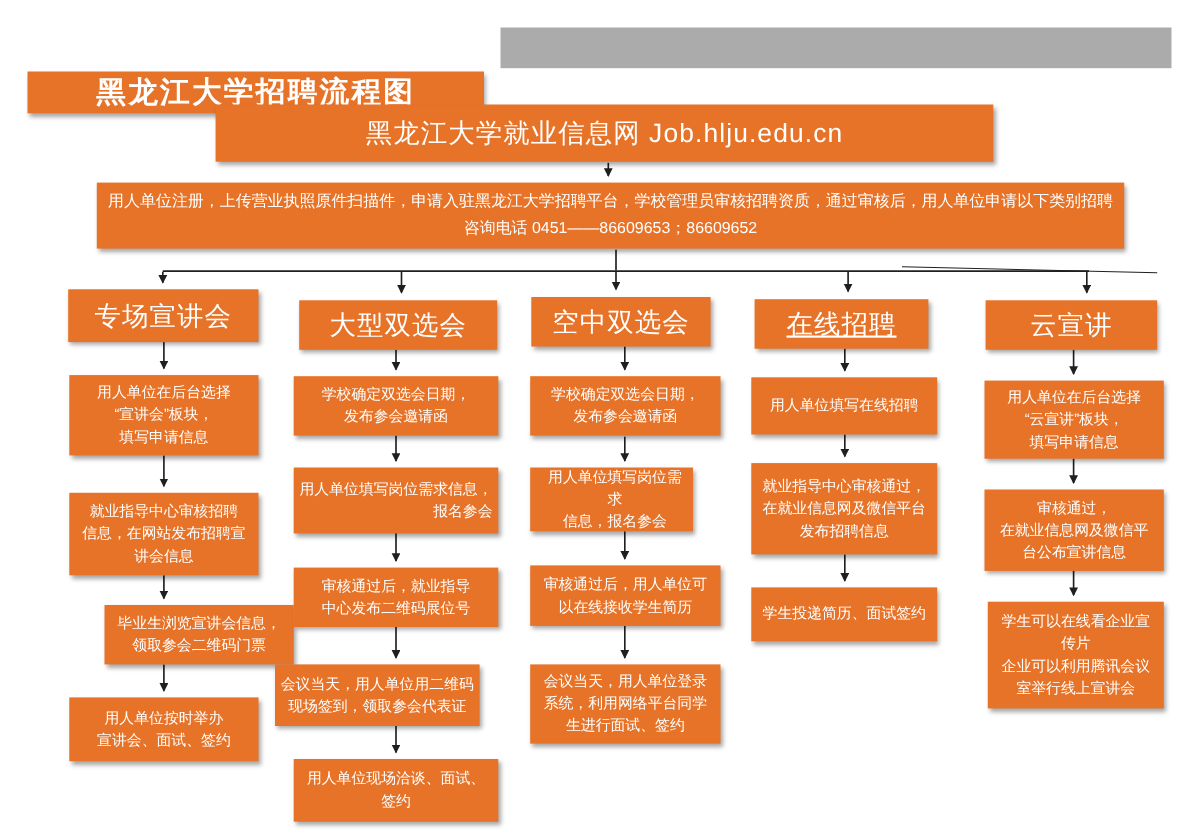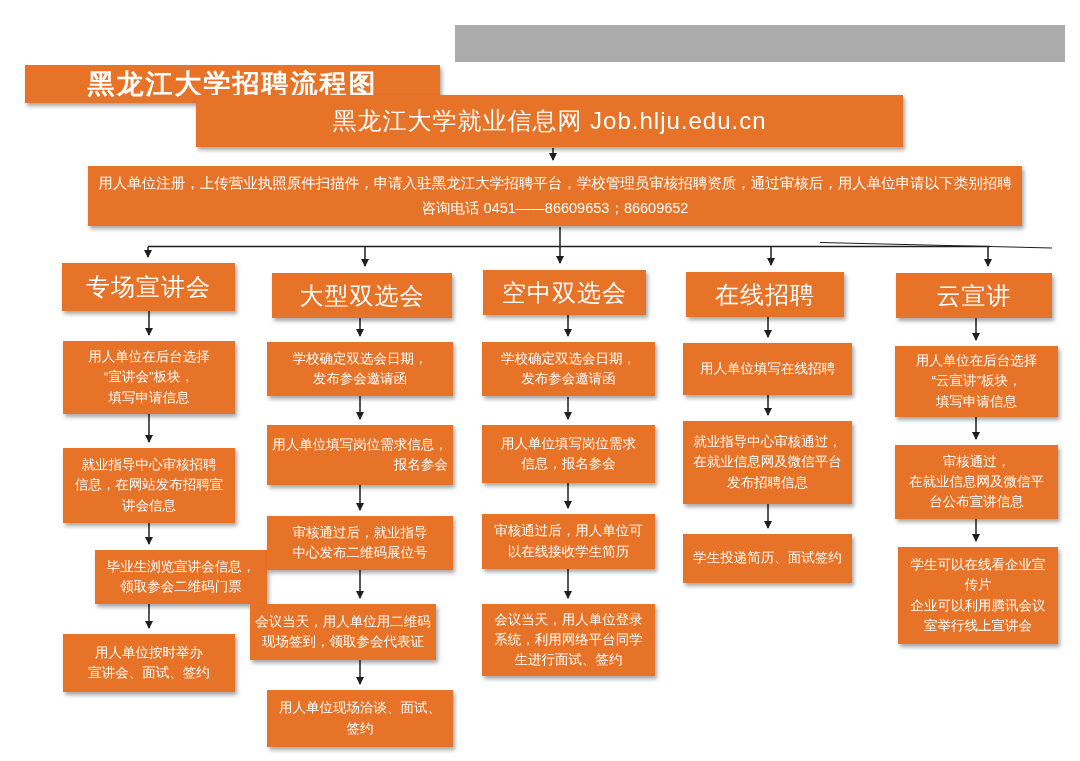--- a/index.html
+++ b/index.html
@@ -76,21 +76,21 @@
   <div class="node banner-box" style="left:196px;top:95px;width:707px;height:52px;">黑龙江大学就业信息网 Job.hlju.edu.cn</div>
 
   <div class="node wide-box" style="left:88px;top:166px;width:934px;height:60px;">
     <div>用人单位注册，上传营业执照原件扫描件，申请入驻黑龙江大学招聘平台，学校管理员审核招聘资质，通过审核后，用人单位申请以下类别招聘</div>
     <div>咨询电话 0451——86609653；86609652</div>
   </div>
 
   <div class="node header" style="left:62px;top:263px;width:173px;height:48px;">专场宣讲会</div>
   <div class="node header" style="left:272px;top:273px;width:180px;height:45px;">大型双选会</div>
   <div class="node header" style="left:483px;top:270px;width:163px;height:45px;">空中双选会</div>
-  <div class="node header" style="left:686px;top:272px;width:158px;height:45px;">在线招聘</div>
+  <div class="node header" style="left:686px;top:272px;width:158px;height:45px;text-decoration:underline;">在线招聘</div>
   <div class="node header" style="left:896px;top:273px;width:156px;height:45px;">云宣讲</div>
 
   <div class="node step" style="left:63px;top:341px;width:172px;height:73px;">用人单位在后台选择
 “宣讲会”板块，
 填写申请信息</div>
   <div class="node step" style="left:63px;top:448px;width:172px;height:75px;">就业指导中心审核招聘
 信息，在网站发布招聘宣
 讲会信息</div>
   <div class="node step" style="left:63px;top:550px;width:172px;height:54px;margin-left:32px;">毕业生浏览宣讲会信息，
 领取参会二维码门票</div>
@@ -103,21 +103,21 @@
 报名参会</div>
   <div class="node step" style="left:267px;top:516px;width:186px;height:54px;">审核通过后，就业指导
 中心发布二维码展位号</div>
   <div class="node step" style="left:250px;top:604px;width:186px;height:56px;">会议当天，用人单位用二维码
 现场签到，领取参会代表证</div>
   <div class="node step" style="left:267px;top:690px;width:186px;height:57px;">用人单位现场洽谈、面试、
 签约</div>
 
   <div class="node step" style="left:482px;top:342px;width:173px;height:54px;">学校确定双选会日期，
 发布参会邀请函</div>
-  <div class="node step" style="left:482px;top:425px;width:173px;height:58px;">用人单位填写岗位需求
+  <div class="node step" style="left:482px;top:425px;width:148px;height:58px;padding-left:10px;">用人单位填写岗位需求
 信息，报名参会</div>
   <div class="node step" style="left:482px;top:514px;width:173px;height:55px;">审核通过后，用人单位可
 以在线接收学生简历</div>
   <div class="node step" style="left:482px;top:604px;width:173px;height:72px;">会议当天，用人单位登录
 系统，利用网络平台同学
 生进行面试、签约</div>
 
   <div class="node step" style="left:683px;top:343px;width:169px;height:52px;">用人单位填写在线招聘</div>
   <div class="node step" style="left:683px;top:421px;width:169px;height:83px;">就业指导中心审核通过，
 在就业信息网及微信平台

